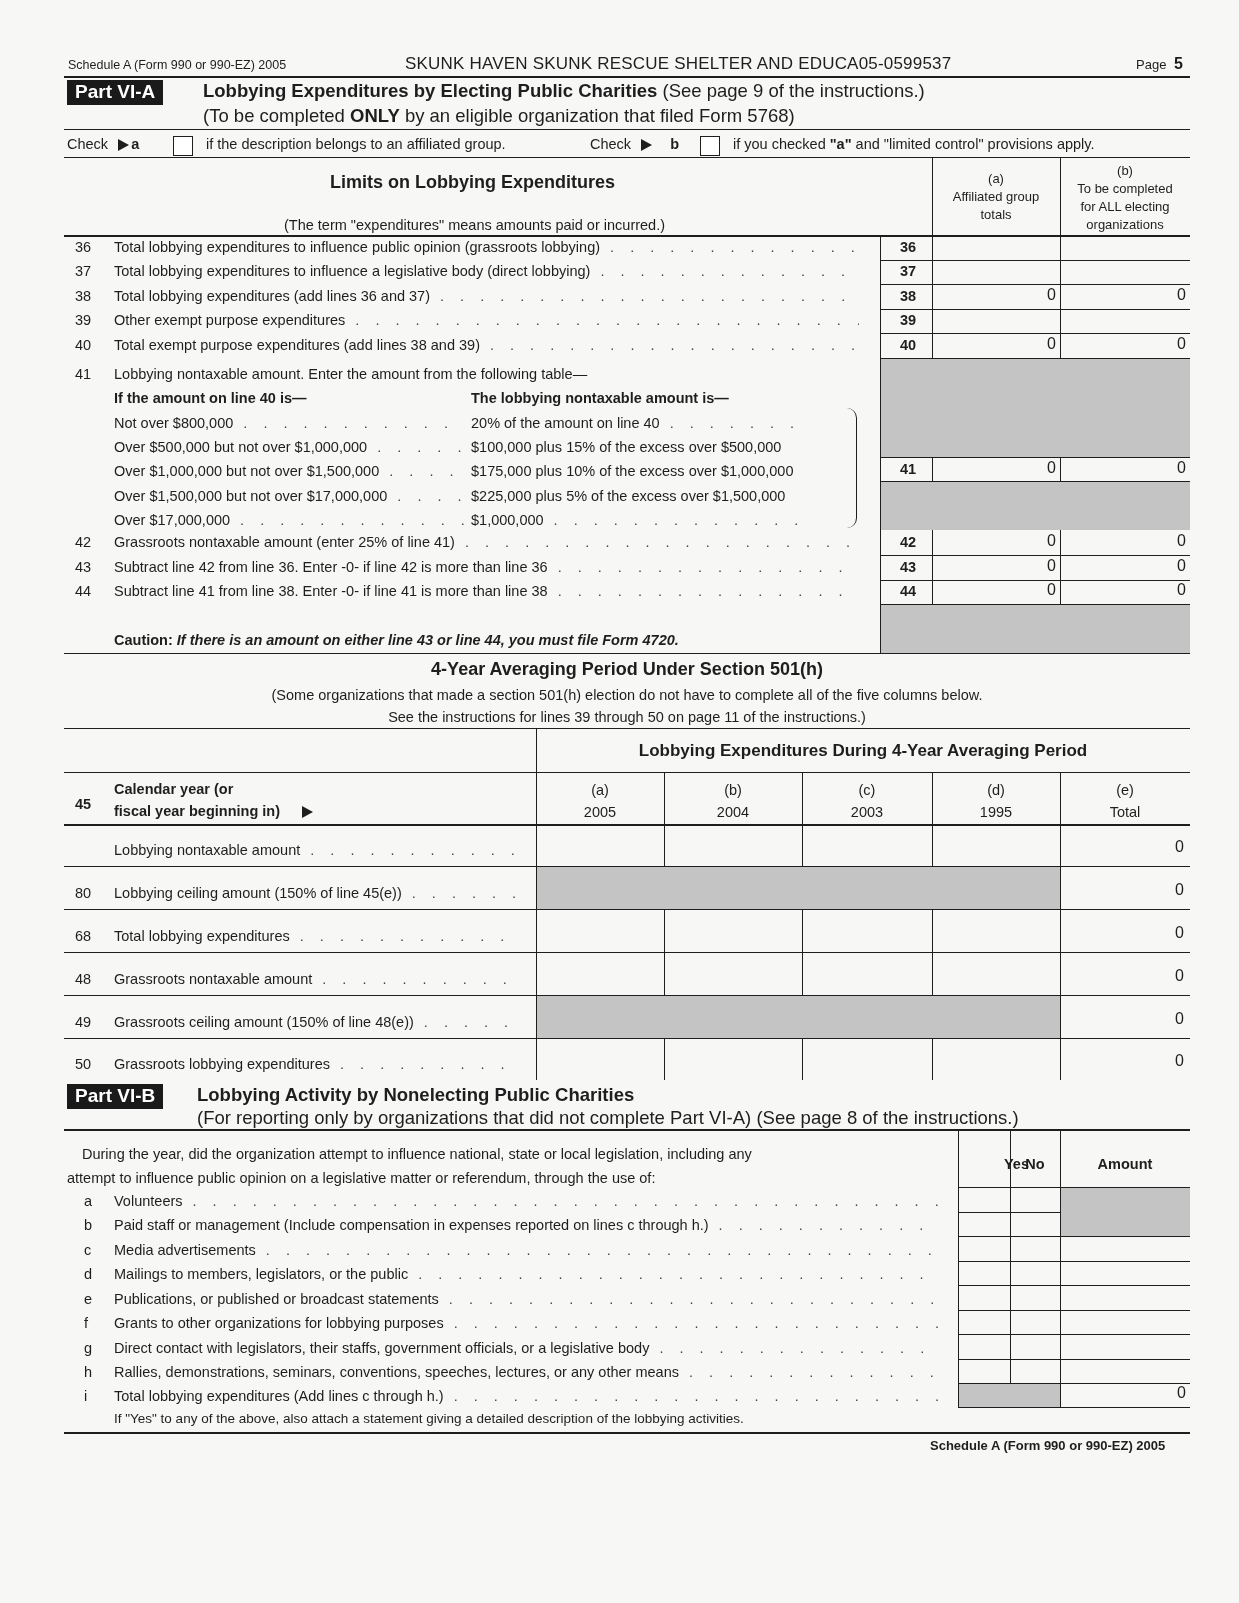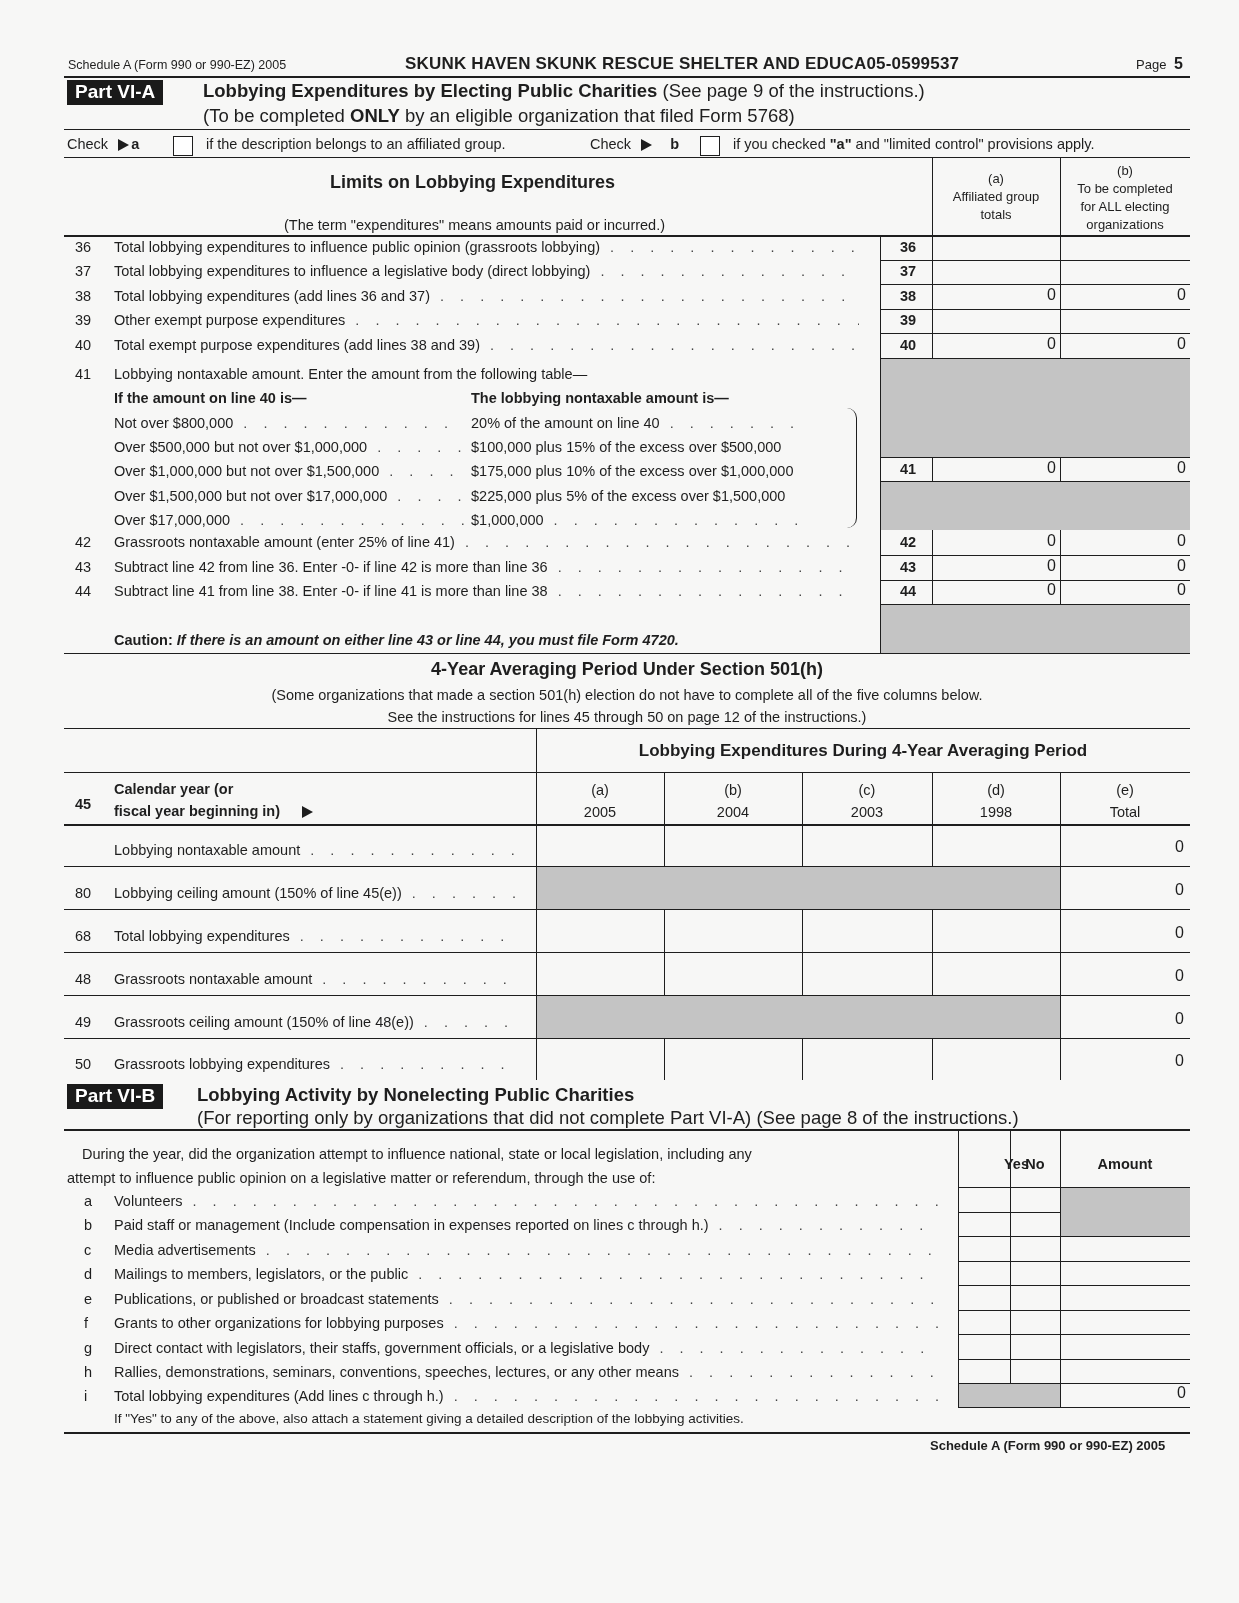--- a/index.html
+++ b/index.html
@@ -36,21 +36,21 @@
   .cb {
     position: absolute; width: 20px; height: 20px; border: 1.5px solid #1e1e1e; background: #fff;
   }
   .center { text-align: center; }
   .arrow { display: inline-block; width: 0; height: 0; border-top: 6px solid transparent; border-bottom: 6px solid transparent; border-left: 11px solid #1e1e1e; vertical-align: middle; }
 </style>
 </head>
 <body>
 
 <div class="abs hdr-small" style="left:68px;top:58px;">Schedule A (Form 990 or 990-EZ) 2005</div>
-<div class="abs org" style="left:405px;top:54px;font-weight:bold;">SKUNK HAVEN SKUNK RESCUE SHELTER AND EDUCA05-0599537</div>
+<div class="abs org" style="left:405px;top:54px;">SKUNK HAVEN SKUNK RESCUE SHELTER AND EDUCA05-0599537</div>
 <div class="abs" style="left:1136px;top:55px;font-size:13px;">
   <span>Page</span>
   <span style="font-weight:bold;font-size:16px;margin-left:4px;">5</span>
 </div>
 <div class="hline thick" style="left:64px;top:76px;width:1126px;"></div>
 
 <div class="abs part-badge" style="left:67px;top:80px;">Part VI-A</div>
 <div class="abs part-title" style="left:203px;top:80px;">
   <span>Lobbying Expenditures by Electing Public Charities</span><span class="norm"> (See page 9 of the instructions.)</span>
 </div>
@@ -190,21 +190,21 @@
     <div class="hline" style="left:880px;top:604px;width:310px;"></div>
   </div>
 
 <div class="abs t13" style="left:114px;top:632px;font-weight:bold;">
   <b>Caution:</b><i> If there is an amount on either line 43 or line 44, you must file Form 4720.</i>
 </div>
 <div class="hline" style="left:64px;top:653px;width:1126px;"></div>
 
 <div class="abs bold center" style="left:64px;top:659px;width:1126px;font-size:18px;">4-Year Averaging Period Under Section 501(h)</div>
 <div class="abs t13 center" style="left:64px;top:687px;width:1126px;">(Some organizations that made a section 501(h) election do not have to complete all of the five columns below.</div>
-<div class="abs t13 center" style="left:64px;top:709px;width:1126px;">See the instructions for lines 45 through 50 on page 12 of the instructions.)</div>
+<div class="abs t13 center" style="left:64px;top:709px;width:1126px;">See the instructions for lines 39 through 50 on page 11 of the instructions.)</div>
 <div class="hline" style="left:64px;top:728px;width:1126px;"></div>
 
 <div class="abs bold center" style="left:536px;top:741px;width:654px;font-size:17px;">Lobbying Expenditures During 4-Year Averaging Period</div>
 <div class="hline" style="left:64px;top:772px;width:1126px;"></div>
 <div class="abs t13 bold" style="left:114px;top:781px;">Calendar year (or</div>
 <div class="abs t13 bold" style="left:114px;top:803px;">
   <span>fiscal year beginning in)</span>
   <span class="arrow" style="margin-left:18px;"></span>
 </div>
 <div id="avg-headers">
@@ -215,21 +215,21 @@
     <div class="abs t13 center" style="left:664px;top:779px;width:138px;line-height:22px;">
       <div>(b)</div>
       <div>2004</div>
     </div>
     <div class="abs t13 center" style="left:802px;top:779px;width:130px;line-height:22px;">
       <div>(c)</div>
       <div>2003</div>
     </div>
     <div class="abs t13 center" style="left:932px;top:779px;width:128px;line-height:22px;">
       <div>(d)</div>
-      <div>1998</div>
+      <div>1995</div>
     </div>
     <div class="abs t13 center" style="left:1060px;top:779px;width:130px;line-height:22px;">
       <div>(e)</div>
       <div>Total</div>
     </div>
   </div>
 <div class="hline thick" style="left:64px;top:824px;width:1126px;"></div>
 <div id="avg-grid">
     <div class="vline" style="left:536px;top:728px;height:352px;"></div>
     <div class="vline" style="left:664px;top:772px;height:308px;"></div>

